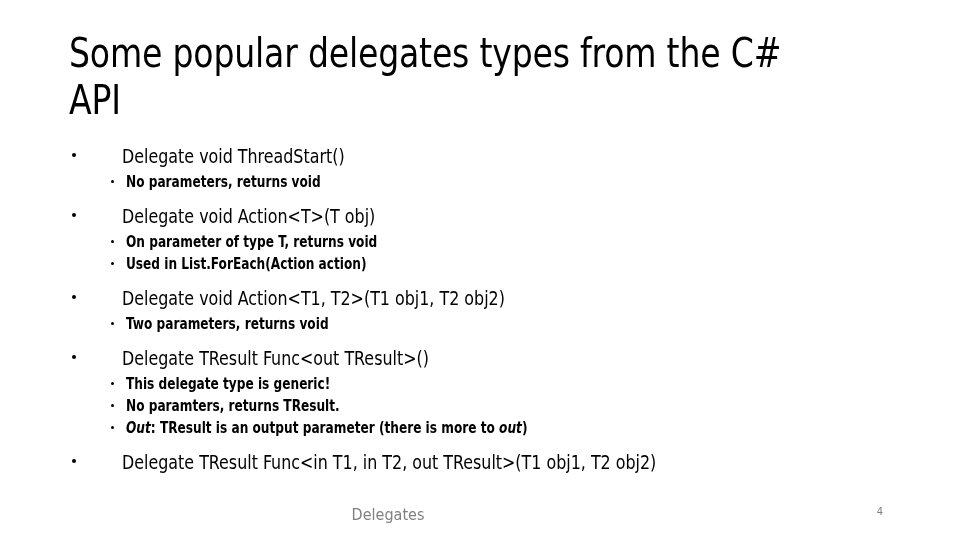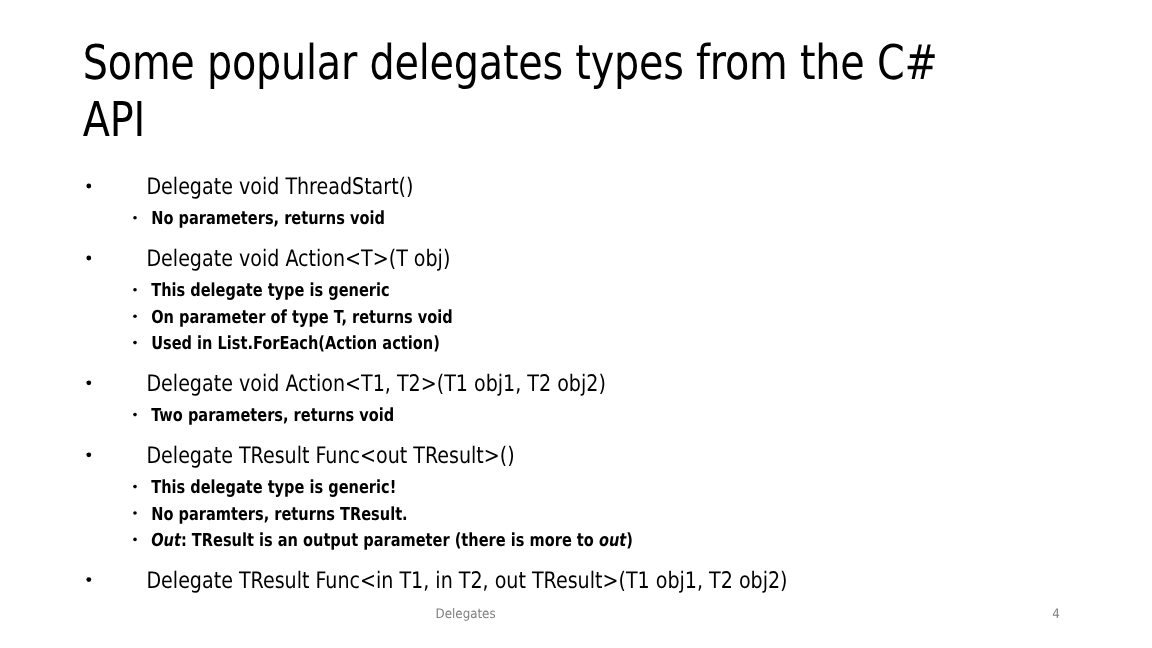--- a/index.html
+++ b/index.html
@@ -135,21 +135,21 @@
   .ital { font-style: italic; }
 
   
   #footer-text {
     position: absolute;
     left: 0;
     top: 505px;
     width: 776px;
     text-align: center;
     font-family: "DejaVu Sans Condensed", "Liberation Sans Narrow", "Liberation Sans", sans-serif;
-    font-size: 11px;
+    font-size: 16px;
     color: #808080;
   }
   #page-number {
     position: absolute;
     left: 830px;
     top: 505px;
     width: 100px;
     text-align: center;
     font-family: "DejaVu Sans Condensed", "Liberation Sans Narrow", "Liberation Sans", sans-serif;
     font-size: 11px;
@@ -160,21 +160,20 @@
 <body>
 
 <div id="slide">
 
   <div id="title">Some popular delegates types from the C# API</div>
 
   <div id="body">
       <div class="row lvl1"><span class="bullet"></span><span class="txt">Delegate void ThreadStart()</span></div>
       <div class="row lvl2"><span class="bullet"></span><span class="txt">No parameters, returns void</span></div>
       <div class="row lvl1 gap-top"><span class="bullet"></span><span class="txt">Delegate void Action&lt;T&gt;(T obj)</span></div>
-      <div class="row lvl2"><span class="bullet"></span><span class="txt">This delegate type is generic</span></div>
       <div class="row lvl2"><span class="bullet"></span><span class="txt">On parameter of type T, returns void</span></div>
       <div class="row lvl2"><span class="bullet"></span><span class="txt">Used in List.ForEach(Action action)</span></div>
       <div class="row lvl1 gap-top"><span class="bullet"></span><span class="txt">Delegate void Action&lt;T1, T2&gt;(T1 obj1, T2 obj2)</span></div>
       <div class="row lvl2"><span class="bullet"></span><span class="txt">Two parameters, returns void</span></div>
       <div class="row lvl1 gap-top"><span class="bullet"></span><span class="txt">Delegate TResult Func&lt;out TResult&gt;()</span></div>
       <div class="row lvl2"><span class="bullet"></span><span class="txt">This delegate type is generic!</span></div>
       <div class="row lvl2"><span class="bullet"></span><span class="txt">No paramters, returns TResult.</span></div>
       <div class="row lvl2"><span class="bullet"></span><span class="txt"><span class="ital">Out</span><span>: TResult is an output parameter (there is more to </span><span class="ital">out</span><span>)</span></span></div>
       <div class="row lvl1 gap-top"><span class="bullet"></span><span class="txt">Delegate TResult Func&lt;in T1, in T2, out TResult&gt;(T1 obj1, T2 obj2)</span></div>
     </div>

